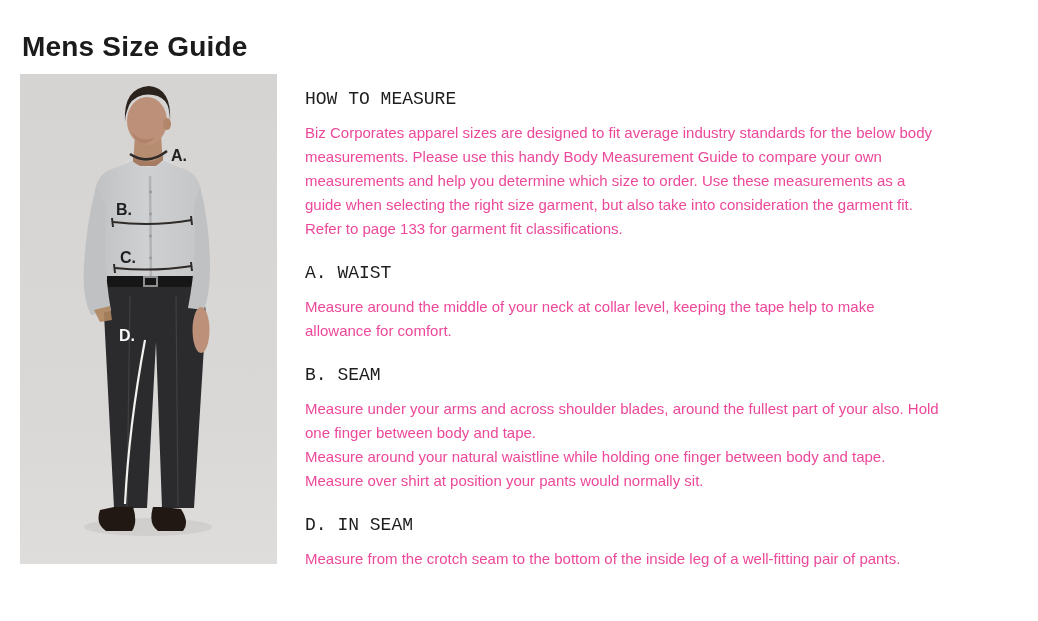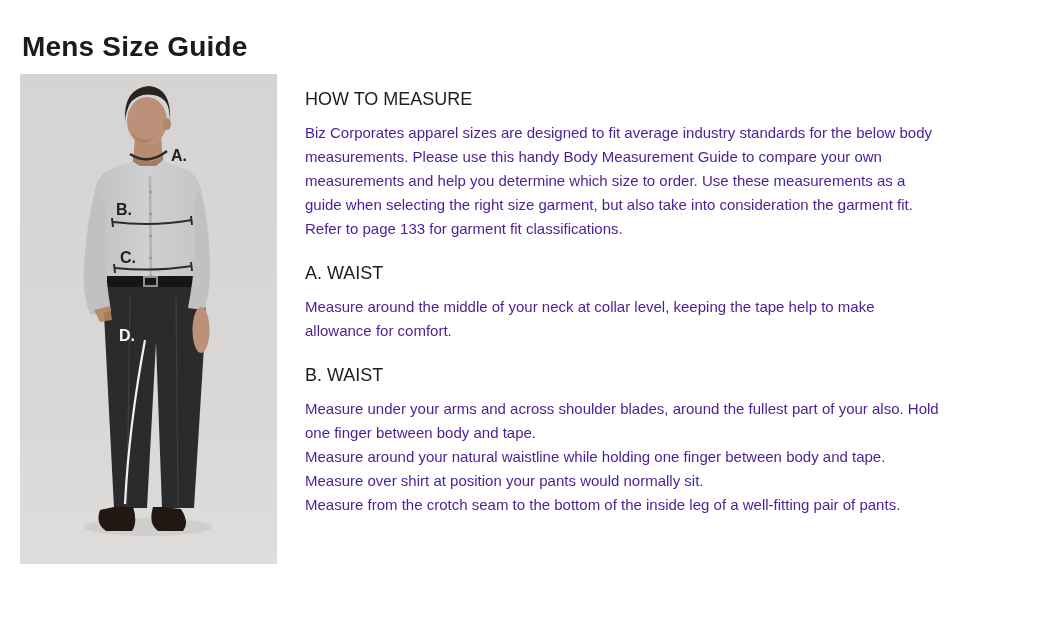--- a/index.html
+++ b/index.html
@@ -36,26 +36,27 @@
   .text-col {
     width: 634px;
     padding-top: 14px;
   }
   .section-heading {
     font-size: 18px;
     font-weight: 400;
     color: #1e1e1e;
     line-height: 22px;
     margin: 21px 0 11px 0;
+    font-family: Liberation Mono, monospace;
   }
   .section-heading.first { margin-top: 0; }
   .section-body {
     font-size: 15px;
     line-height: 24px;
-    color: #4c1d95;
+    color: #ec4899;
     margin: 0;
   }
   .measure-label {
     font-family: "Liberation Sans", sans-serif;
     font-size: 16px;
     font-weight: 700;
   }
 </style>
 </head>
 <body>
@@ -132,21 +133,22 @@
     </svg>
   </div>
 
   <div class="text-col">
     <h2 class="section-heading first">HOW TO MEASURE</h2>
     <p class="section-body">Biz Corporates apparel sizes are designed to fit average industry standards for the below body measurements. Please use this handy Body Measurement Guide to compare your own measurements and help you determine which size to order. Use these measurements as a guide when selecting the right size garment, but also take into consideration the garment fit. Refer to page 133 for garment fit classifications.</p>
 
     <h2 class="section-heading">A. WAIST</h2>
     <p class="section-body">Measure around the middle of your neck at collar level, keeping the tape help to make allowance for comfort.</p>
 
-    <h2 class="section-heading">B. WAIST</h2>
+    <h2 class="section-heading">B. SEAM</h2>
     <p class="section-body">Measure under your arms and across shoulder blades, around the fullest part of your also. Hold one finger between body and tape.</p>
 
     <p class="section-body">Measure around your natural waistline while holding one finger between body and tape. Measure over shirt at position your pants would normally sit.</p>
 
+    <h2 class="section-heading">D. IN SEAM</h2>
     <p class="section-body">Measure from the crotch seam to the bottom of the inside leg of a well-fitting pair of pants.</p>
   </div>
 
 </div>
 
 </body></html>

